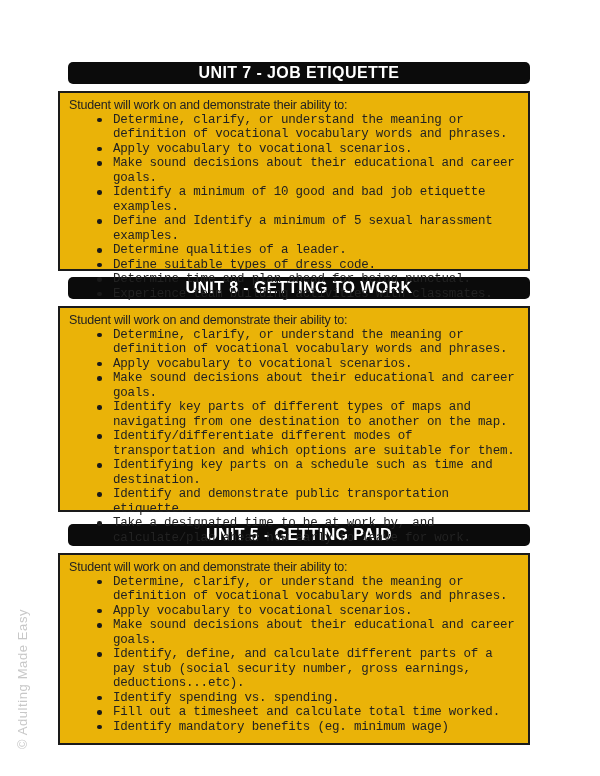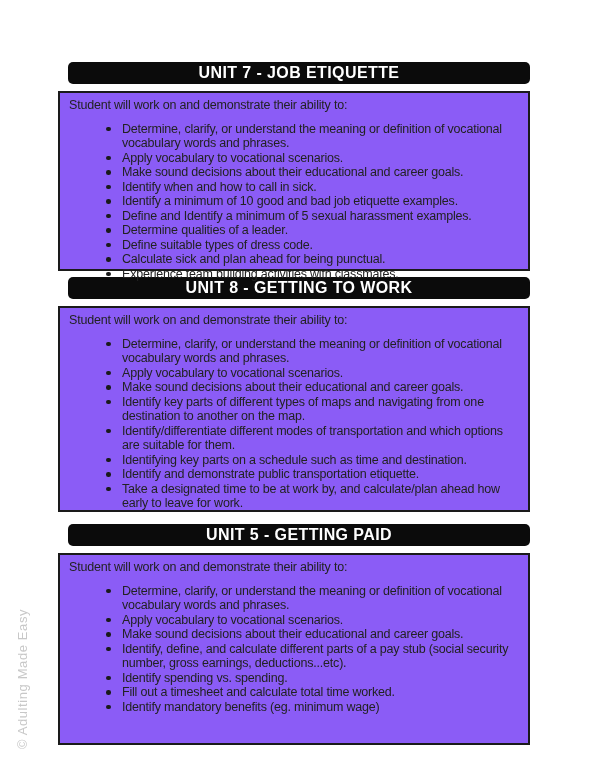--- a/index.html
+++ b/index.html
@@ -51,36 +51,37 @@
     font-weight: 600;
     letter-spacing: 0.4px;
     line-height: 1;
     padding-bottom: 1px;
   }
   .box {
     box-sizing: border-box;
     margin-top: 7px;
     width: 472px;
     border: 2px solid #1a1a1a;
-    background: #8b5cf6;
+    background: #eab308;
     padding: 5px 8px 0 9px;
     font-size: 12.5px;
     line-height: 14.5px;
     letter-spacing: -0.2px;
   }
   .s1 .box { height: 180px; }
   .s2 { margin-top: 6px; }
   .s2 .box { height: 206px; }
   .s3 { margin-top: 12px; }
   .s3 .box { height: 192px; }
   .intro { margin: 0; }
   ul.objectives {
     list-style: none;
-    margin: 9px;
+    margin: 0;
     padding: 0 0 0 26px;
+    font-family: Liberation Mono, monospace;
   }
   ul.objectives li {
     position: relative;
     padding-left: 18px;
   }
   ul.objectives li::before {
     content: "";
     position: absolute;
     left: 2px;
     top: 5px;
@@ -103,26 +104,25 @@
       <div class="bar">
         <span>UNIT 7 - JOB ETIQUETTE</span>
       </div>
       <div class="box">
         <p class="intro">Student will work on and demonstrate their ability to:</p>
         <ul class="objectives">
 
         <li>Determine, clarify, or understand the meaning or definition of vocational vocabulary words and phrases.</li>
             <li>Apply vocabulary to vocational scenarios.</li>
             <li>Make sound decisions about their educational and career goals.</li>
-            <li>Identify when and how to call in sick.</li>
             <li>Identify a minimum of 10 good and bad job etiquette examples.</li>
             <li>Define and Identify a minimum of 5 sexual harassment examples.</li>
             <li>Determine qualities of a leader.</li>
             <li>Define suitable types of dress code.</li>
-            <li>Calculate sick and plan ahead for being punctual.</li>
+            <li>Determine time and plan ahead for being punctual.</li>
             <li>Experience team building activities with classmates.</li>
           </ul>
       </div>
     </section>
 
     <section class="s2">
       <div class="bar">
         <span>UNIT 8 - GETTING TO WORK</span>
       </div>
       <div class="box">

